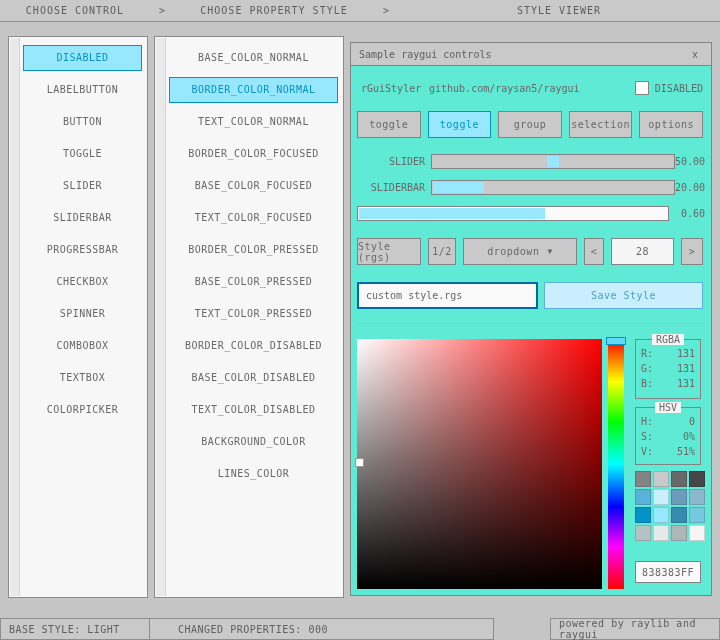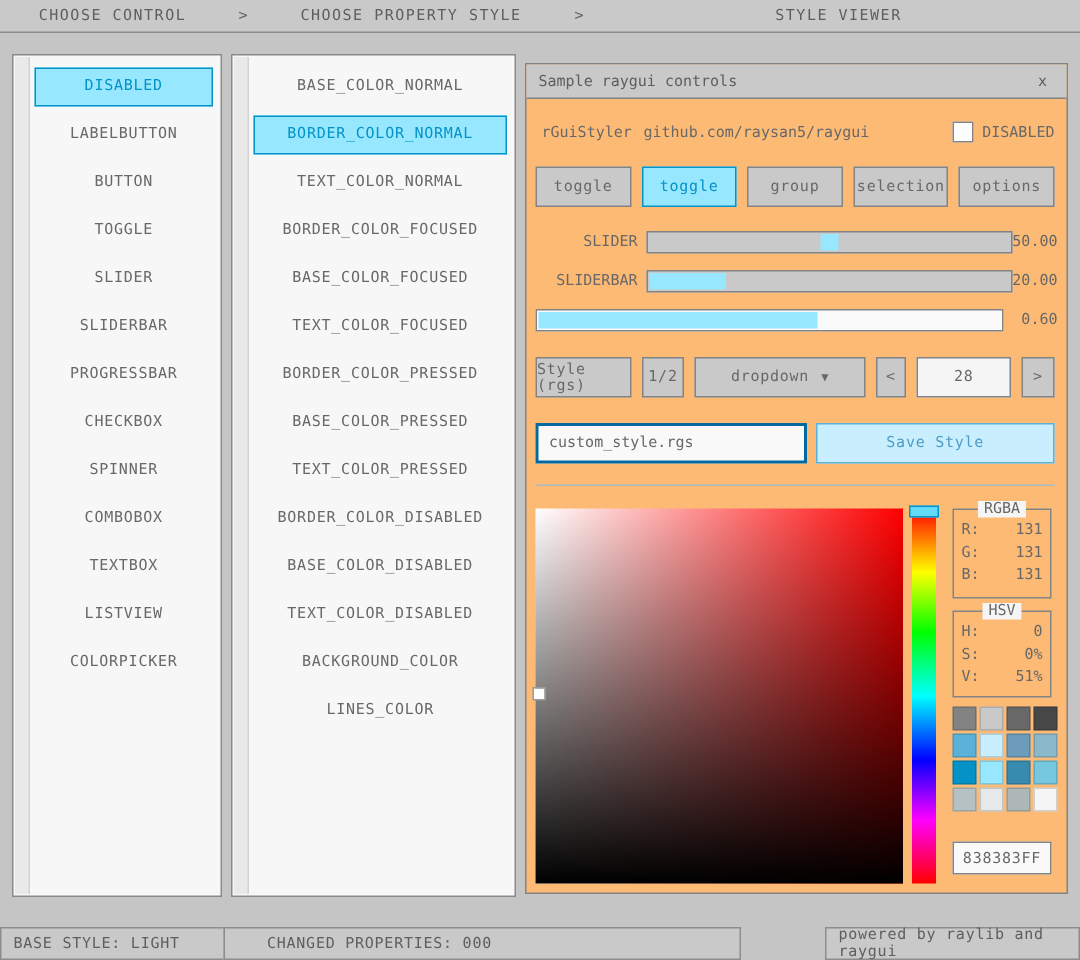--- a/index.html
+++ b/index.html
@@ -48,21 +48,21 @@
     height:26px; line-height:24px; text-align:center; margin-bottom:6px;
     border:1px solid transparent; color:#686868; letter-spacing:0.5px;
     cursor:default; white-space:nowrap; overflow:hidden;
   }
   .list-item.selected {
     background:#97e8ff; border-color:#0492c7; color:#0492c7;
   }
   
   .viewer {
     position:absolute; left:350px; top:42px; width:362px; height:554px;
-    background:#fdba74; border:1px solid #838383;
+    background:#5eead4; border:1px solid #838383;
   }
   .viewer-title {
     position:absolute; left:0; top:0; right:0; height:23px;
     background:#c9c9c9; border-bottom:1px solid #838383;
     display:flex; align-items:center; padding:0 8px; color:#5e5e5e;
   }
   .viewer-title .close { margin-left:auto; width:16px; text-align:center; cursor:pointer; }
   .vbody { position:absolute; top:23px; left:0; right:0; bottom:0; }
   .row { position:absolute; left:6px; right:8px; }
   .lblrow { top:15px; height:16px; }
@@ -168,21 +168,20 @@
       <div class="list-item">LABELBUTTON</div>
       <div class="list-item">BUTTON</div>
       <div class="list-item">TOGGLE</div>
       <div class="list-item">SLIDER</div>
       <div class="list-item">SLIDERBAR</div>
       <div class="list-item">PROGRESSBAR</div>
       <div class="list-item">CHECKBOX</div>
       <div class="list-item">SPINNER</div>
       <div class="list-item">COMBOBOX</div>
       <div class="list-item">TEXTBOX</div>
-      <div class="list-item">LISTVIEW</div>
       <div class="list-item">COLORPICKER</div>
     </div>
 </div>
 
 <div class="panel panel-mid">
   <div class="scrollstrip"></div>
   <div class="list-items" id="properties-list">
       <div class="list-item">BASE_COLOR_NORMAL</div>
       <div class="list-item selected">BORDER_COLOR_NORMAL</div>
       <div class="list-item">TEXT_COLOR_NORMAL</div>

